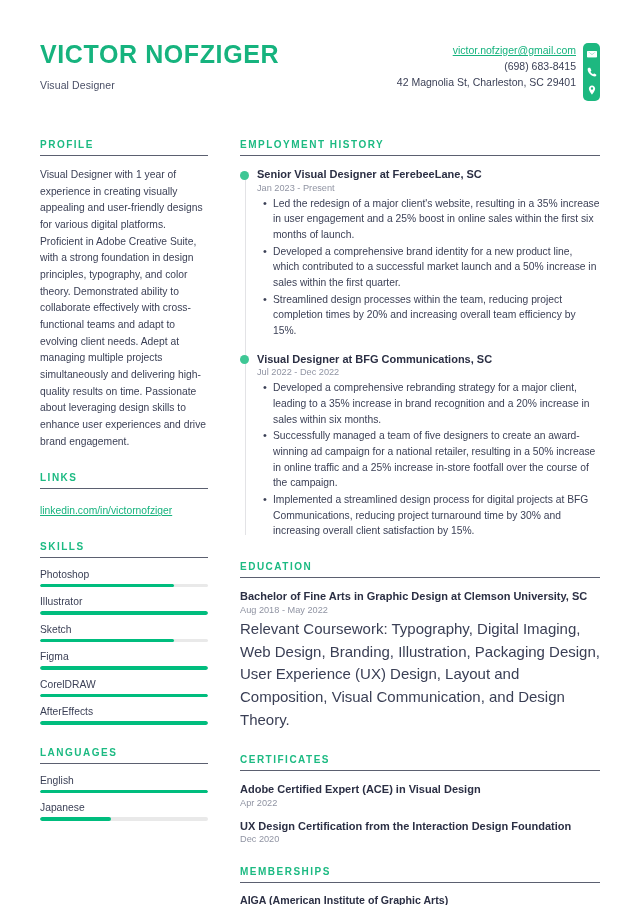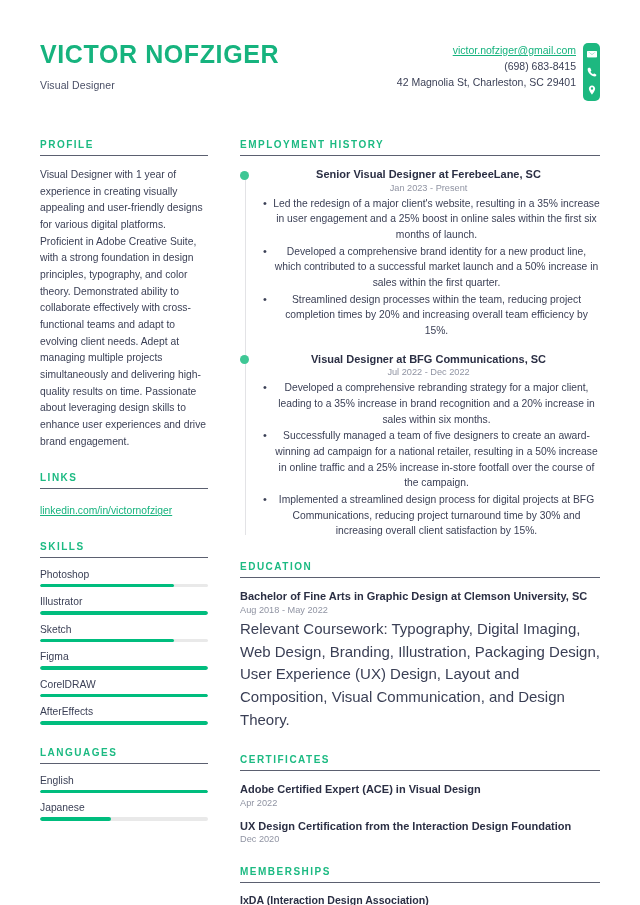--- a/index.html
+++ b/index.html
@@ -135,21 +135,21 @@
   .timeline { position: relative; padding-left: 17px; }
   .timeline::before {
     content: "";
     position: absolute;
     left: 4.5px;
     top: 6px;
     bottom: 4px;
     width: 1px;
     background: #e3e3e6;
   }
-  .tl-entry { position: relative; margin-bottom: 13px; text-align: center; }
+  .tl-entry { position: relative; margin-bottom: 13px; }
   .tl-entry:last-child { margin-bottom: 0; }
   .tl-dot {
     position: absolute;
     left: -17px;
     top: 3.5px;
     width: 9px;
     height: 9px;
     border-radius: 50%;
     background: #3ec795;
   }
@@ -365,18 +365,19 @@
           <div class="entry-date">Apr 2022</div>
         </div>
         <div class="plain-entry">
           <div class="entry-title">UX Design Certification from the Interaction Design Foundation</div>
           <div class="entry-date">Dec 2020</div>
         </div>
       </div>
 
       <div class="section">
         <div class="sec-title sec-rule">MEMBERSHIPS</div>
+        <div class="member-item">AIGA (American Institute of Graphic Arts)</div>
         <div class="member-item">IxDA (Interaction Design Association)</div>
       </div>
 
     </div>
   </div>
 </div>
 
 </body></html>

